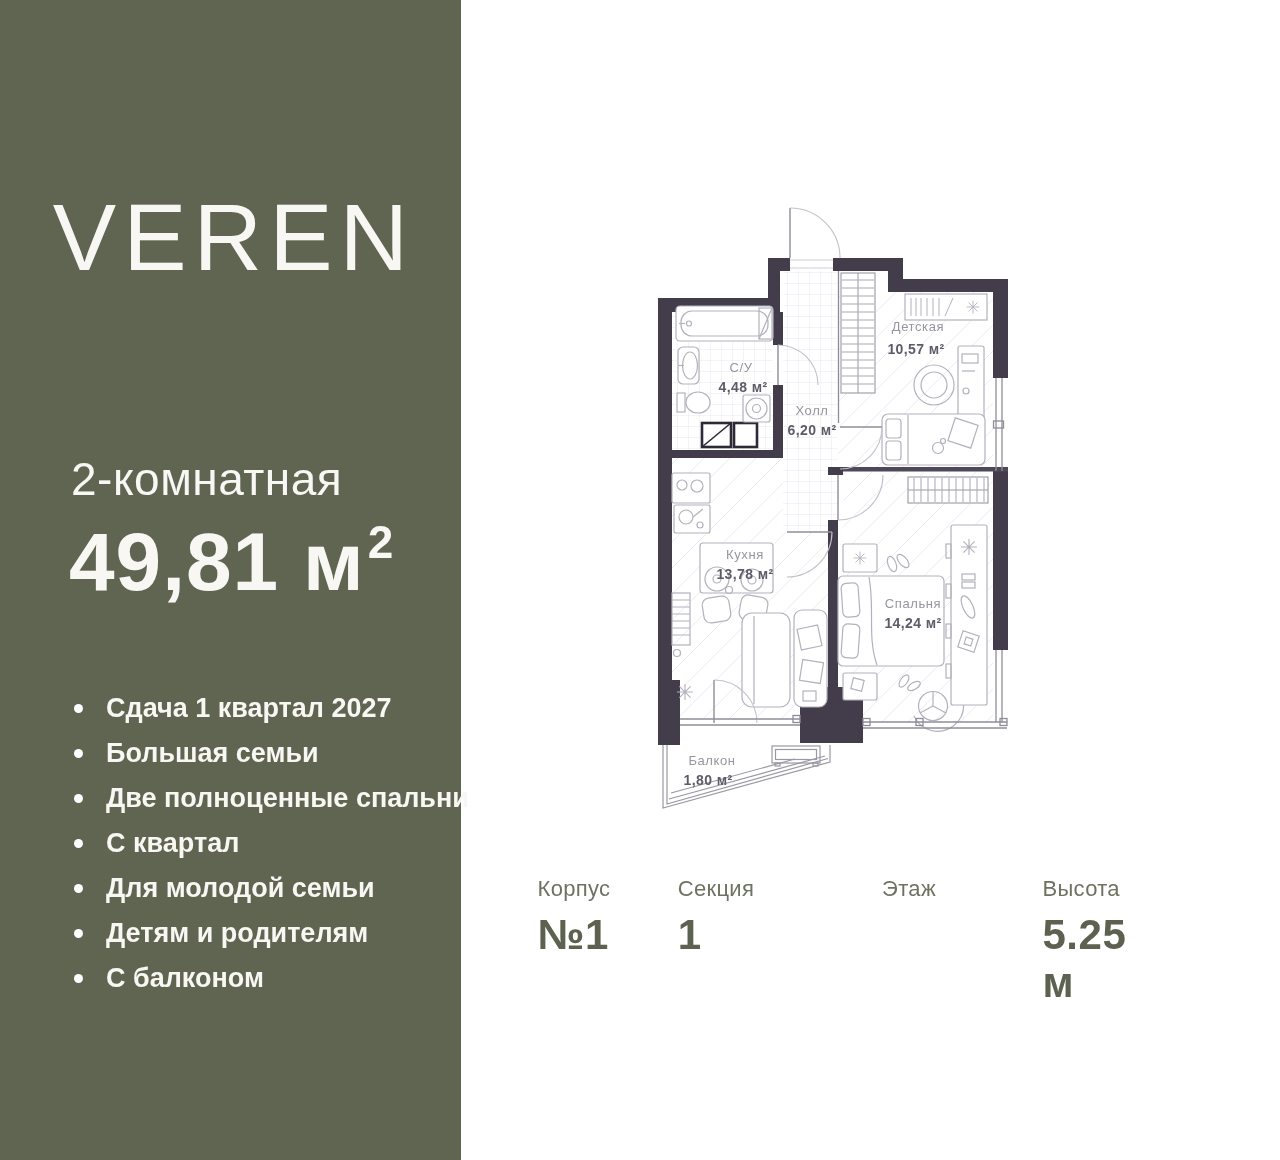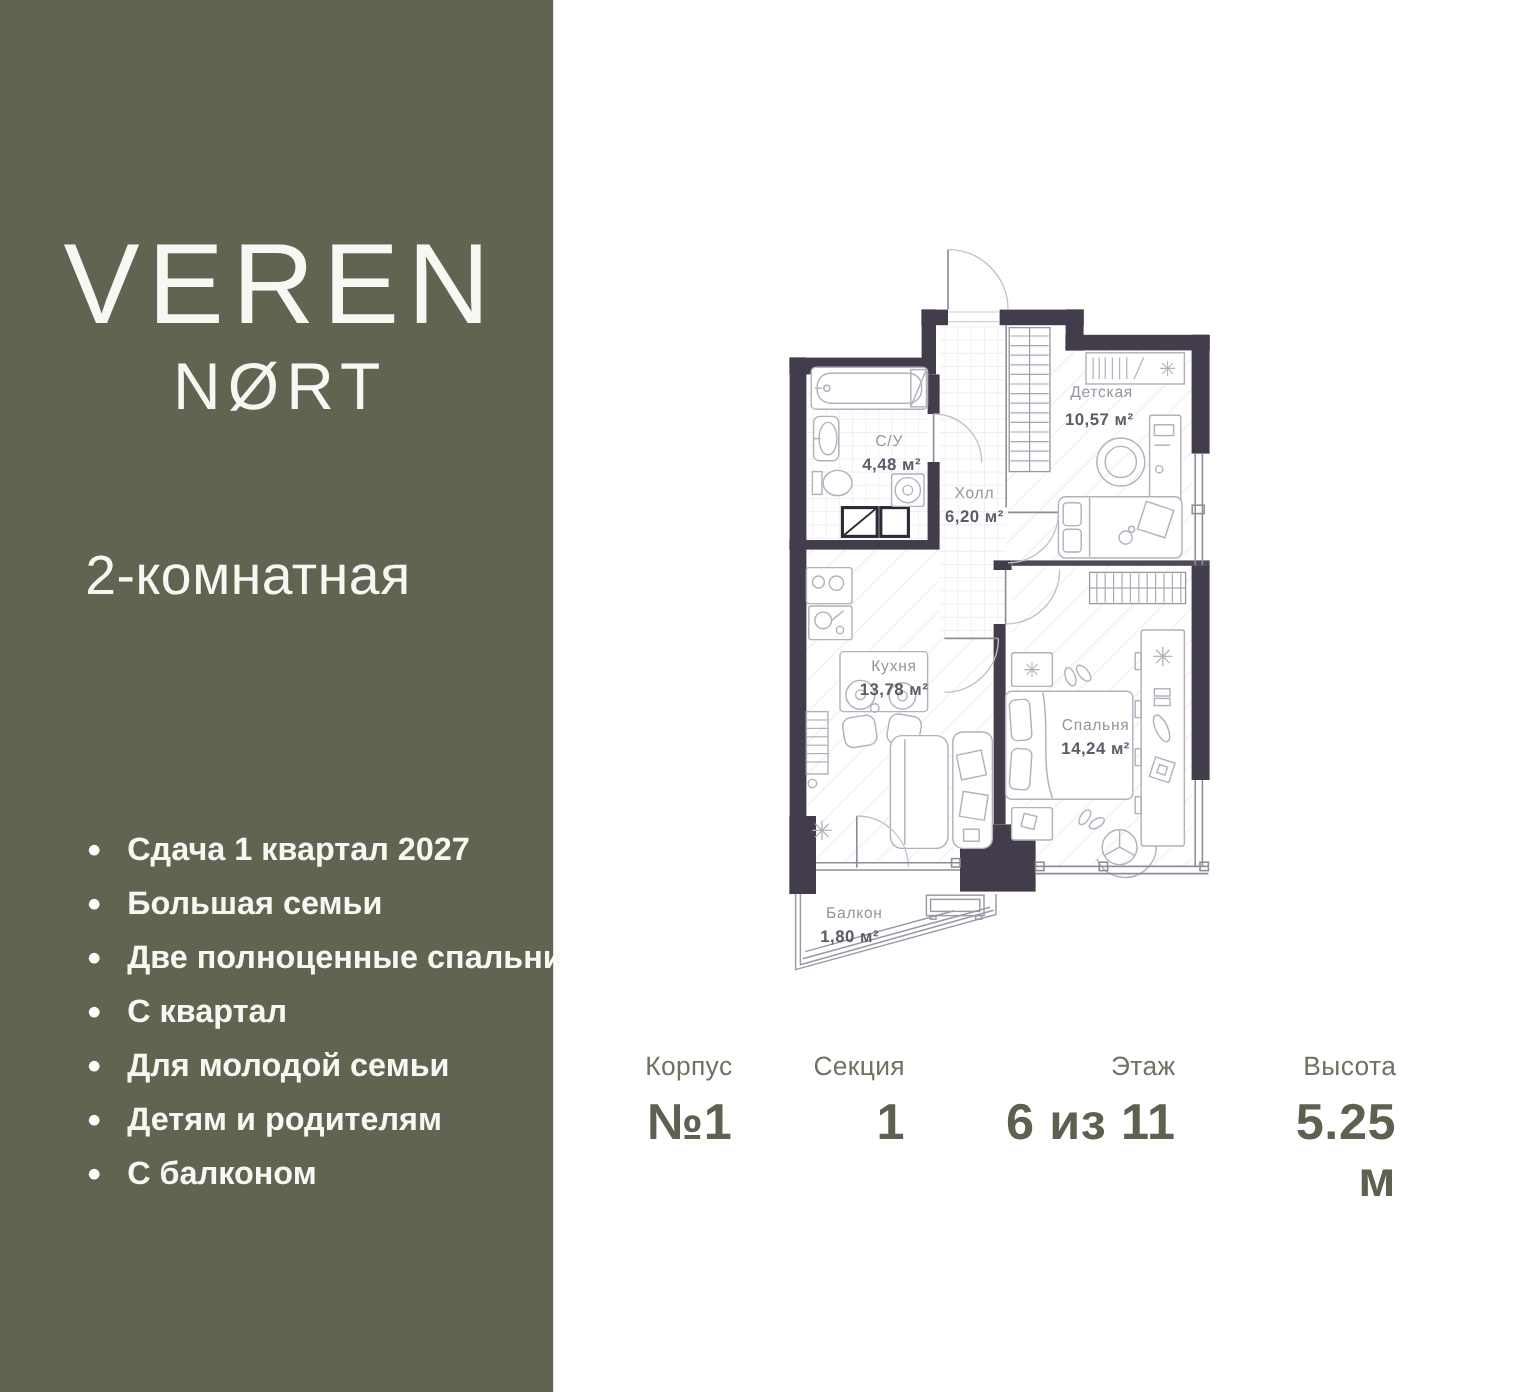--- a/index.html
+++ b/index.html
@@ -13,21 +13,21 @@
   .brand-sub{font-size:55px;font-weight:500;letter-spacing:6px;margin-left:6px;margin-top:10px;}
   .brand-loc{font-size:17px;font-weight:700;letter-spacing:4.5px;margin-left:4px;margin-top:22px;}
   .apt-type{position:absolute;left:71px;top:452px;font-size:46px;font-weight:400;letter-spacing:.5px;text-align:center;}
   .apt-area{position:absolute;left:69px;top:515px;font-size:82px;font-weight:700;letter-spacing:1px;}
   .apt-area .sup{font-size:46px;font-weight:700;position:relative;top:-32px;margin-left:3px;}
   .features{position:absolute;left:72px;top:694px;margin:0;padding:0;list-style:none;}
   .features li{position:relative;padding-left:34px;margin-bottom:17px;font-size:27px;font-weight:700;line-height:28px;white-space:nowrap;}
   .features .dot{position:absolute;left:2px;top:10px;width:9px;height:9px;border-radius:50%;background:#ffffff;}
 
   
-  .stat{position:absolute;top:876px;transform:translateX(-50%);text-align:right;}
+  .stat{position:absolute;top:876px;transform:translateX(-50%);text-align:left;}
   .stat .lbl{font-size:22px;color:#6e7361;letter-spacing:.3px;}
   .stat .val{margin-top:9px;font-size:42px;font-weight:700;color:#5d6150;letter-spacing:.5px;}
 
   
   .plan{position:absolute;left:655px;top:195px;width:360px;height:625px;}
   .plan svg{display:block;}
   .wall{fill:#423c4b;stroke:none;}
   .wall2{fill:#4e4858;}
   .furn{stroke:#b3b1bd;stroke-width:1.2;fill:#ffffff;}
   .furnN{stroke:#b3b1bd;stroke-width:1.2;fill:none;}
@@ -42,24 +42,24 @@
   text{text-anchor:middle;}
 </style>
 </head>
 <body>
 
 <div class="page">
 
   <aside class="sidebar">
     <div class="brand">
       <div class="brand-main">VEREN</div>
-      <div class="brand-sub">NØRT</div>
     </div>
 
     <div class="apt-type">2-комнатная</div>
+    <div class="apt-area"><span>49,81 м</span><span class="sup">2</span></div>
 
     <ul class="features">
       <li><span class="dot"></span><span>Сдача 1 квартал 2027</span></li>
       <li><span class="dot"></span><span>Большая семьи</span></li>
       <li><span class="dot"></span><span>Две полноценные спальни</span></li>
       <li><span class="dot"></span><span>С квартал</span></li>
       <li><span class="dot"></span><span>Для молодой семьи</span></li>
       <li><span class="dot"></span><span>Детям и родителям</span></li>
       <li><span class="dot"></span><span>С балконом</span></li>
     </ul>
@@ -378,20 +378,19 @@
   <div class="stat" style="left:574px">
     <div class="lbl">Корпус</div>
     <div class="val">№1</div>
   </div>
   <div class="stat" style="left:716px">
     <div class="lbl">Секция</div>
     <div class="val">1</div>
   </div>
   <div class="stat" style="left:909px">
     <div class="lbl">Этаж</div>
-    <div class="val">6 из 11</div>
   </div>
   <div class="stat" style="left:1103px">
     <div class="lbl">Высота</div>
     <div class="val">5.25 м</div>
   </div>
 
 </div>
 
 </body></html>

